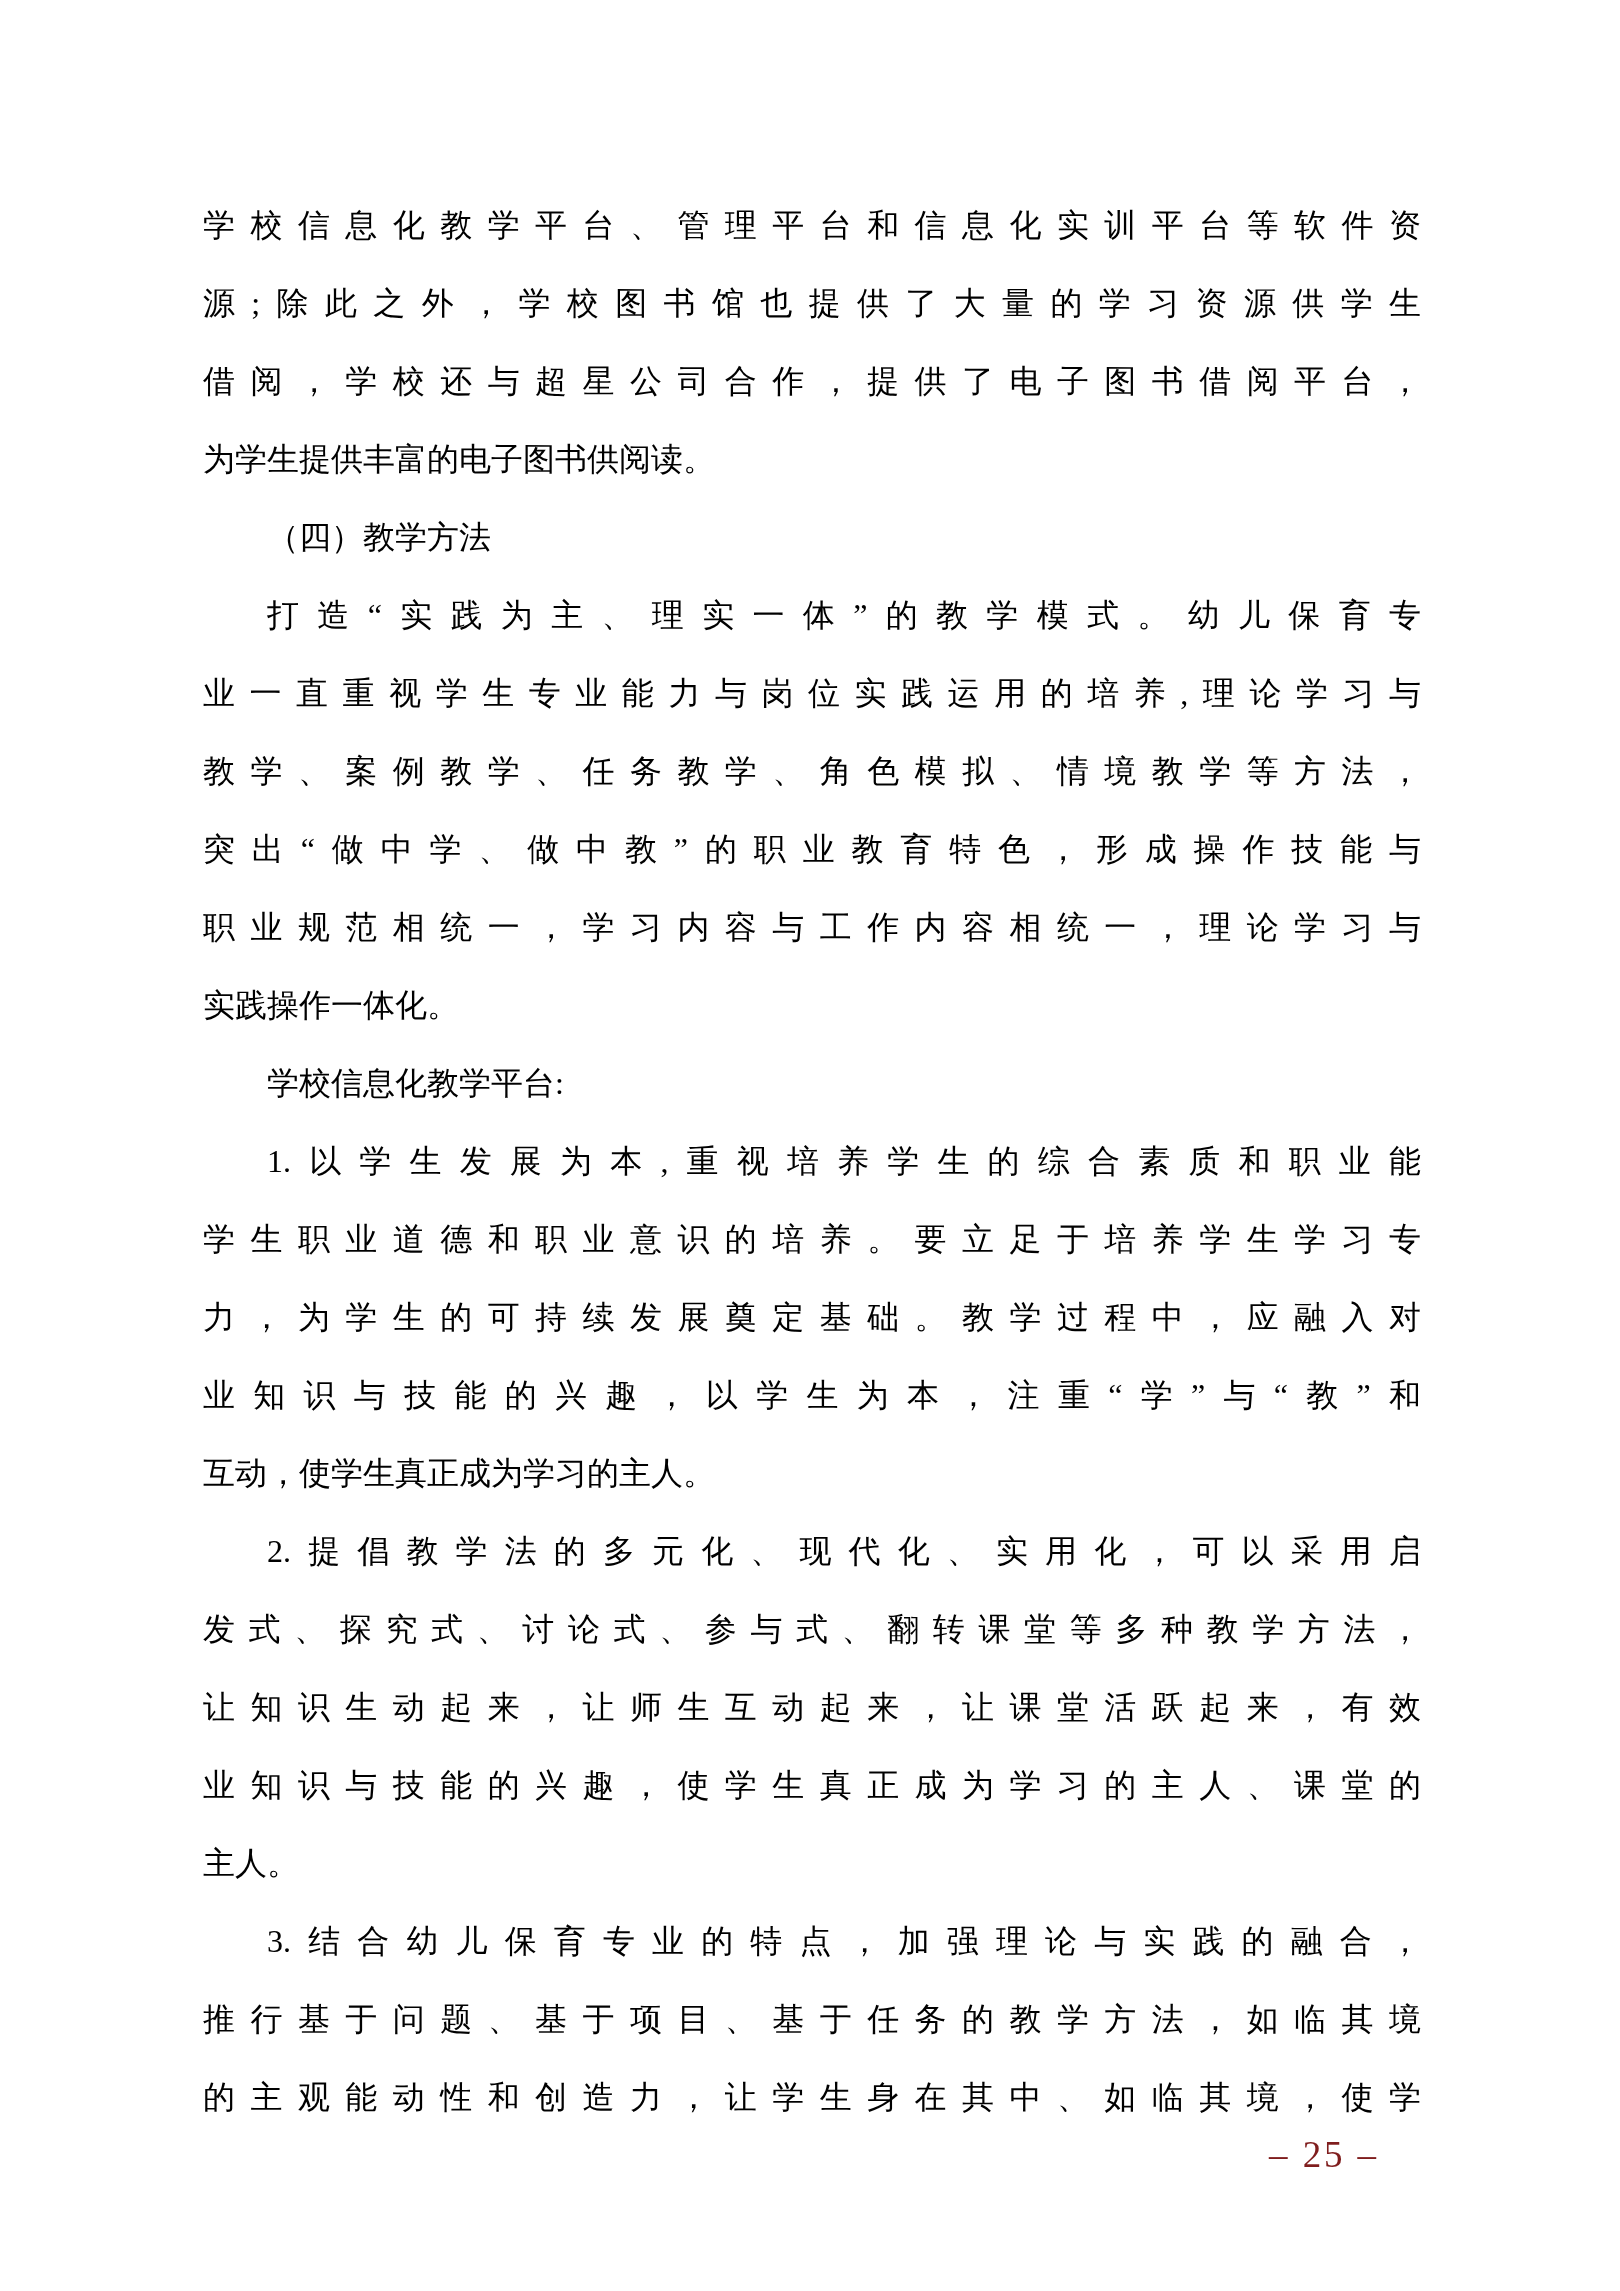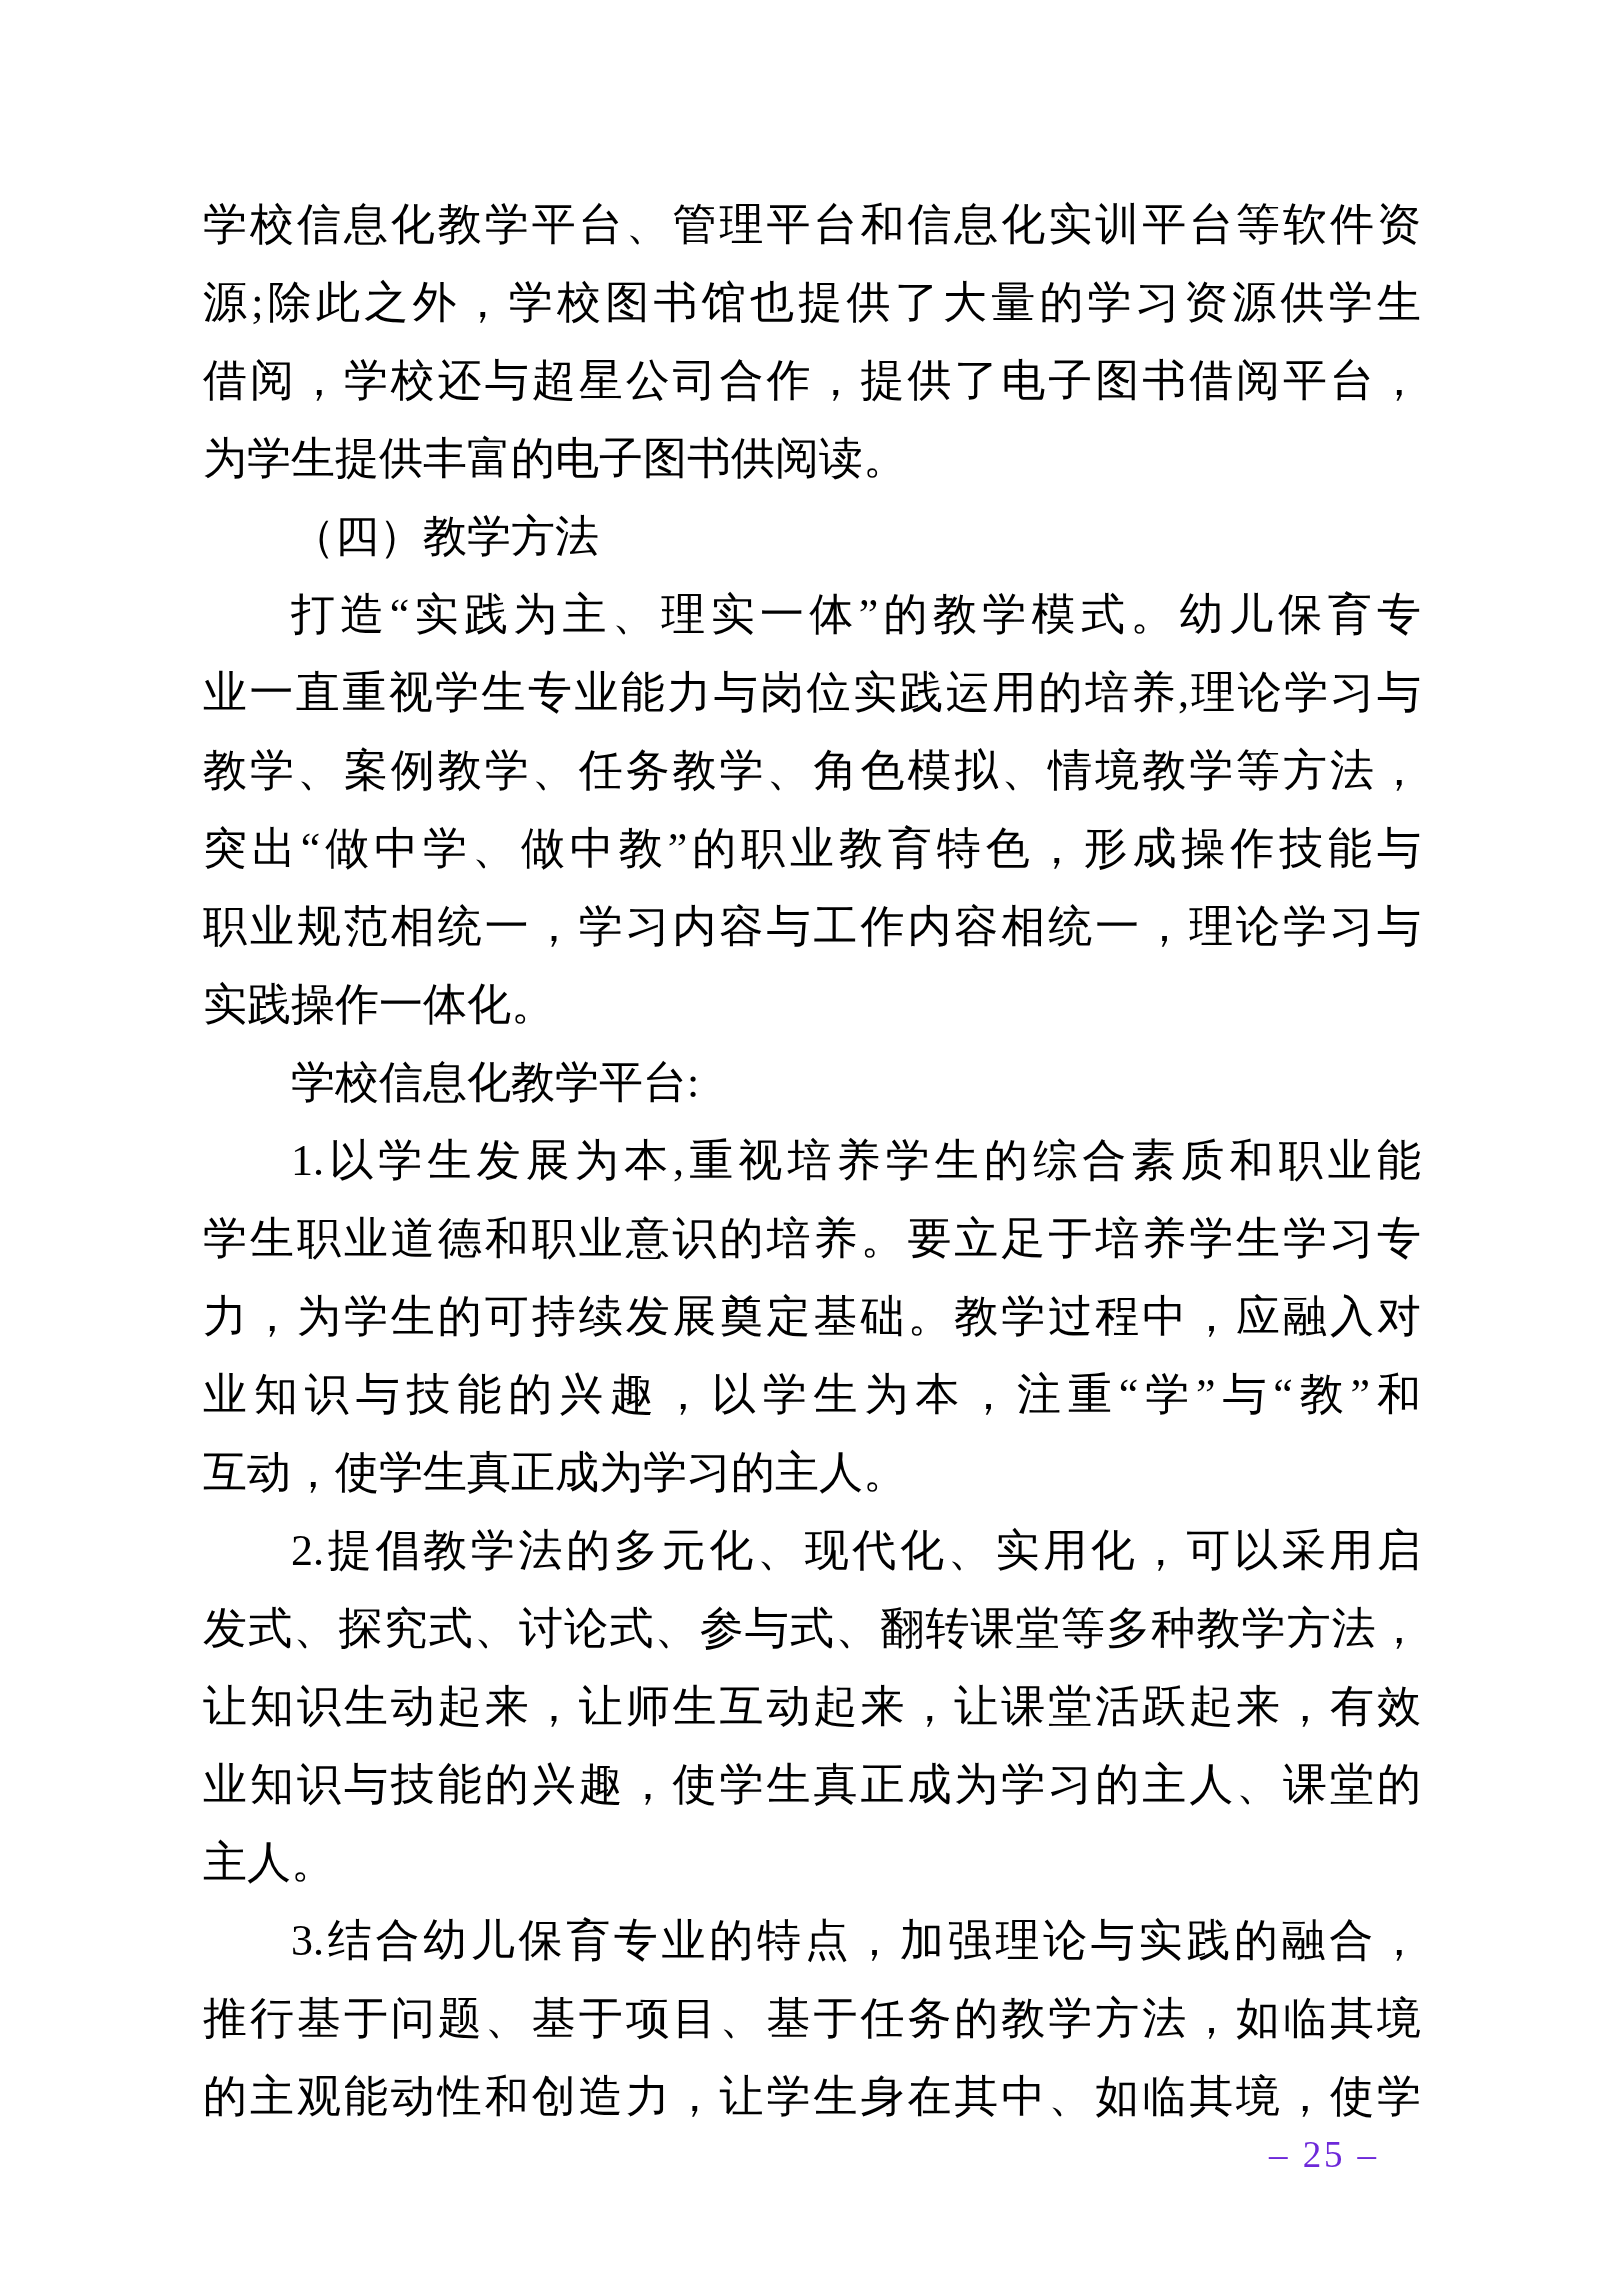--- a/index.html
+++ b/index.html
@@ -11,21 +11,21 @@
     background: #ffffff;
     font-family: "Liberation Serif", serif;
     color: #000000;
     overflow: hidden;
   }
   .text-block {
     position: absolute;
     left: 203px;
     top: 186px;
     width: 1218px;
-    font-size: 44px;
+    font-size: 32px;
     line-height: 78px;
   }
   .para { margin: 0; padding: 0; }
   .para.bold .t-line { font-weight: 400; }
   .t-line {
     height: 78px;
     overflow: hidden;
     text-align: justify;
     text-align-last: justify;
     text-justify: inter-ideograph;
@@ -34,21 +34,21 @@
     text-align: right;
     text-align-last: left;
   }
   .t-line.first-indent { text-indent: 2em; }
   .footer {
     position: absolute;
     right: 241px;
     bottom: 116px;
     font-size: 37px;
     letter-spacing: 2.9px;
-    color: #6d28d9;
+    color: #7f1d1d;
   }
 </style>
 </head>
 <body>
 
 <div class="page">
   <div class="text-block" id="text-block">
       <div class="para">
         <div class="t-line">学校信息化教学平台、管理平台和信息化实训平台等软件资</div>
         <div class="t-line">源;除此之外，学校图书馆也提供了大量的学习资源供学生</div>

